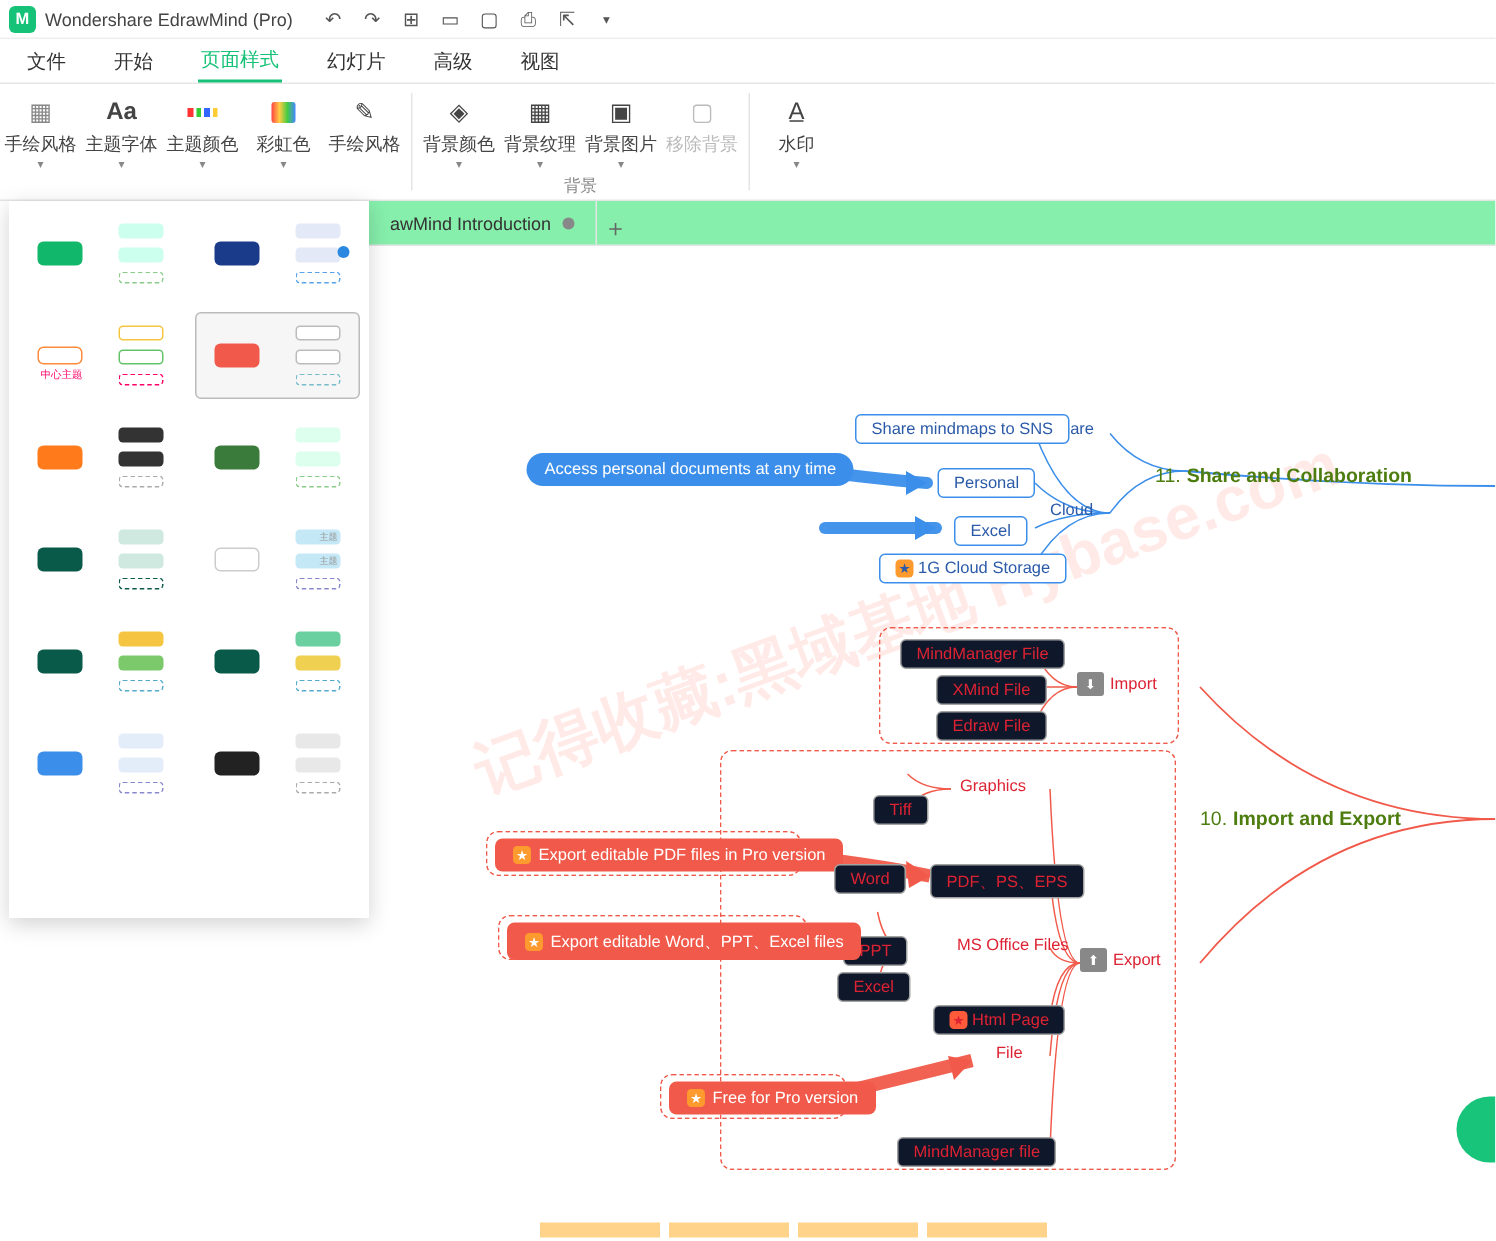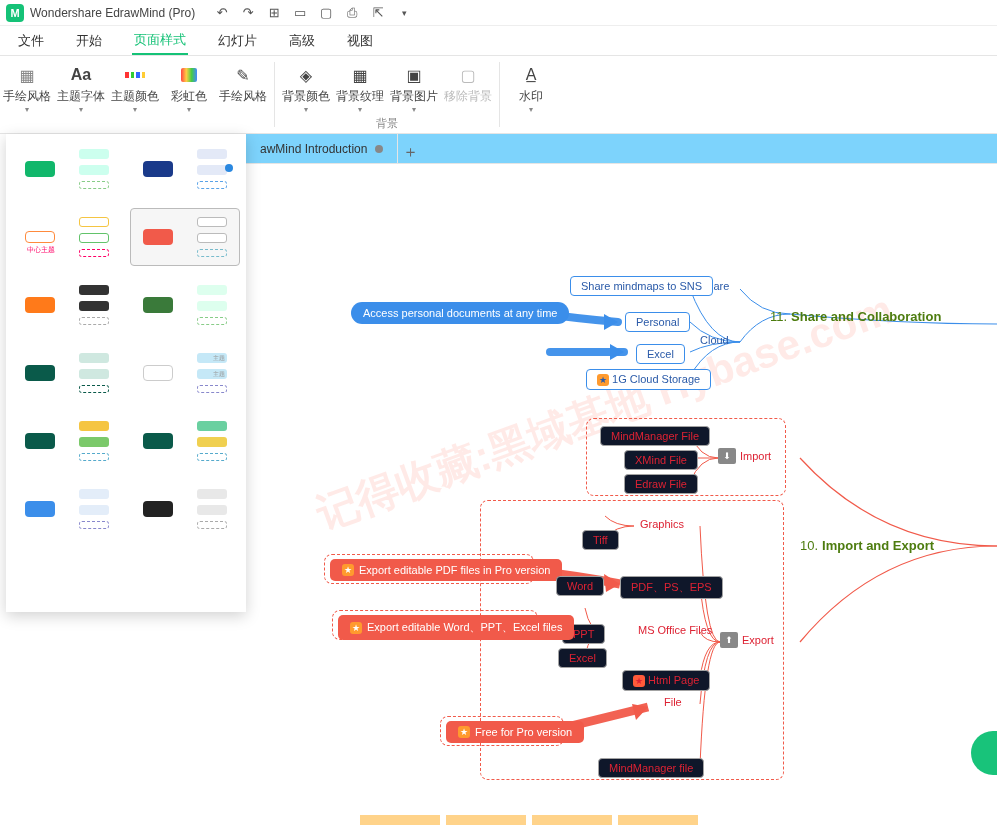--- a/index.html
+++ b/index.html
@@ -20,21 +20,21 @@
 .rgroup { display:flex; flex-direction:column; align-items:center; justify-content:flex-start; padding:4px 0 0 0;}
 .rbtns { display:flex; }
 .rbtn { width:54px; display:flex; flex-direction:column; align-items:center; gap:2px; padding-top:4px; cursor:pointer; font-size:12px; color:#444;}
 .rbtn .ico { width:22px; height:22px; display:flex; align-items:center; justify-content:center; font-size:16px;}
 .rbtn .drop { font-size:8px; color:#888; margin-top:-2px;}
 .rbtn.disabled { color:#bbb; }
 .rgroup-label { font-size:11px; color:#888; margin-top:2px; text-align:center; width:100%;}
 .rdiv { width:1px; background:#e5e5e5; margin:6px 4px;}
 
 
-.tabstrip { position:absolute; top:134px; left:246px; right:0; height:30px; display:flex; align-items:flex-end; background:#7dd3fc; border-bottom:1px solid #e5e5e5; z-index:5; }
+.tabstrip { position:absolute; top:134px; left:246px; right:0; height:30px; display:flex; align-items:flex-end; background:#86efac; border-bottom:1px solid #e5e5e5; z-index:5; }
 .doc-tab { display:flex; align-items:center; gap:8px; padding:0 14px; height:100%; font-size:12px; color:#333; border-right:1px solid #e5e5e5; cursor:pointer;}
 .dot { width:8px; height:8px; border-radius:50%; background:#888;}
 .add-tab { width:24px; text-align:center; font-size:16px; color:#666; cursor:pointer;}
 
 
 .gallery { position:absolute; top:134px; left:6px; width:240px; height:478px; background:#fff; box-shadow:0 4px 14px rgba(0,0,0,0.18); z-index:30; display:flex; flex-direction:column;}
 .g-tabs { display:flex; height:34px; border-bottom:1px solid #eee; }
 .g-tab { flex:1; display:flex; align-items:center; justify-content:center; font-size:12px; color:#333; cursor:pointer;}
 .g-tab.active { color:#15c277; border-bottom:2px solid #15c277; }
 .g-scroll { flex:1; overflow-y:auto; padding:6px; position:relative;}

